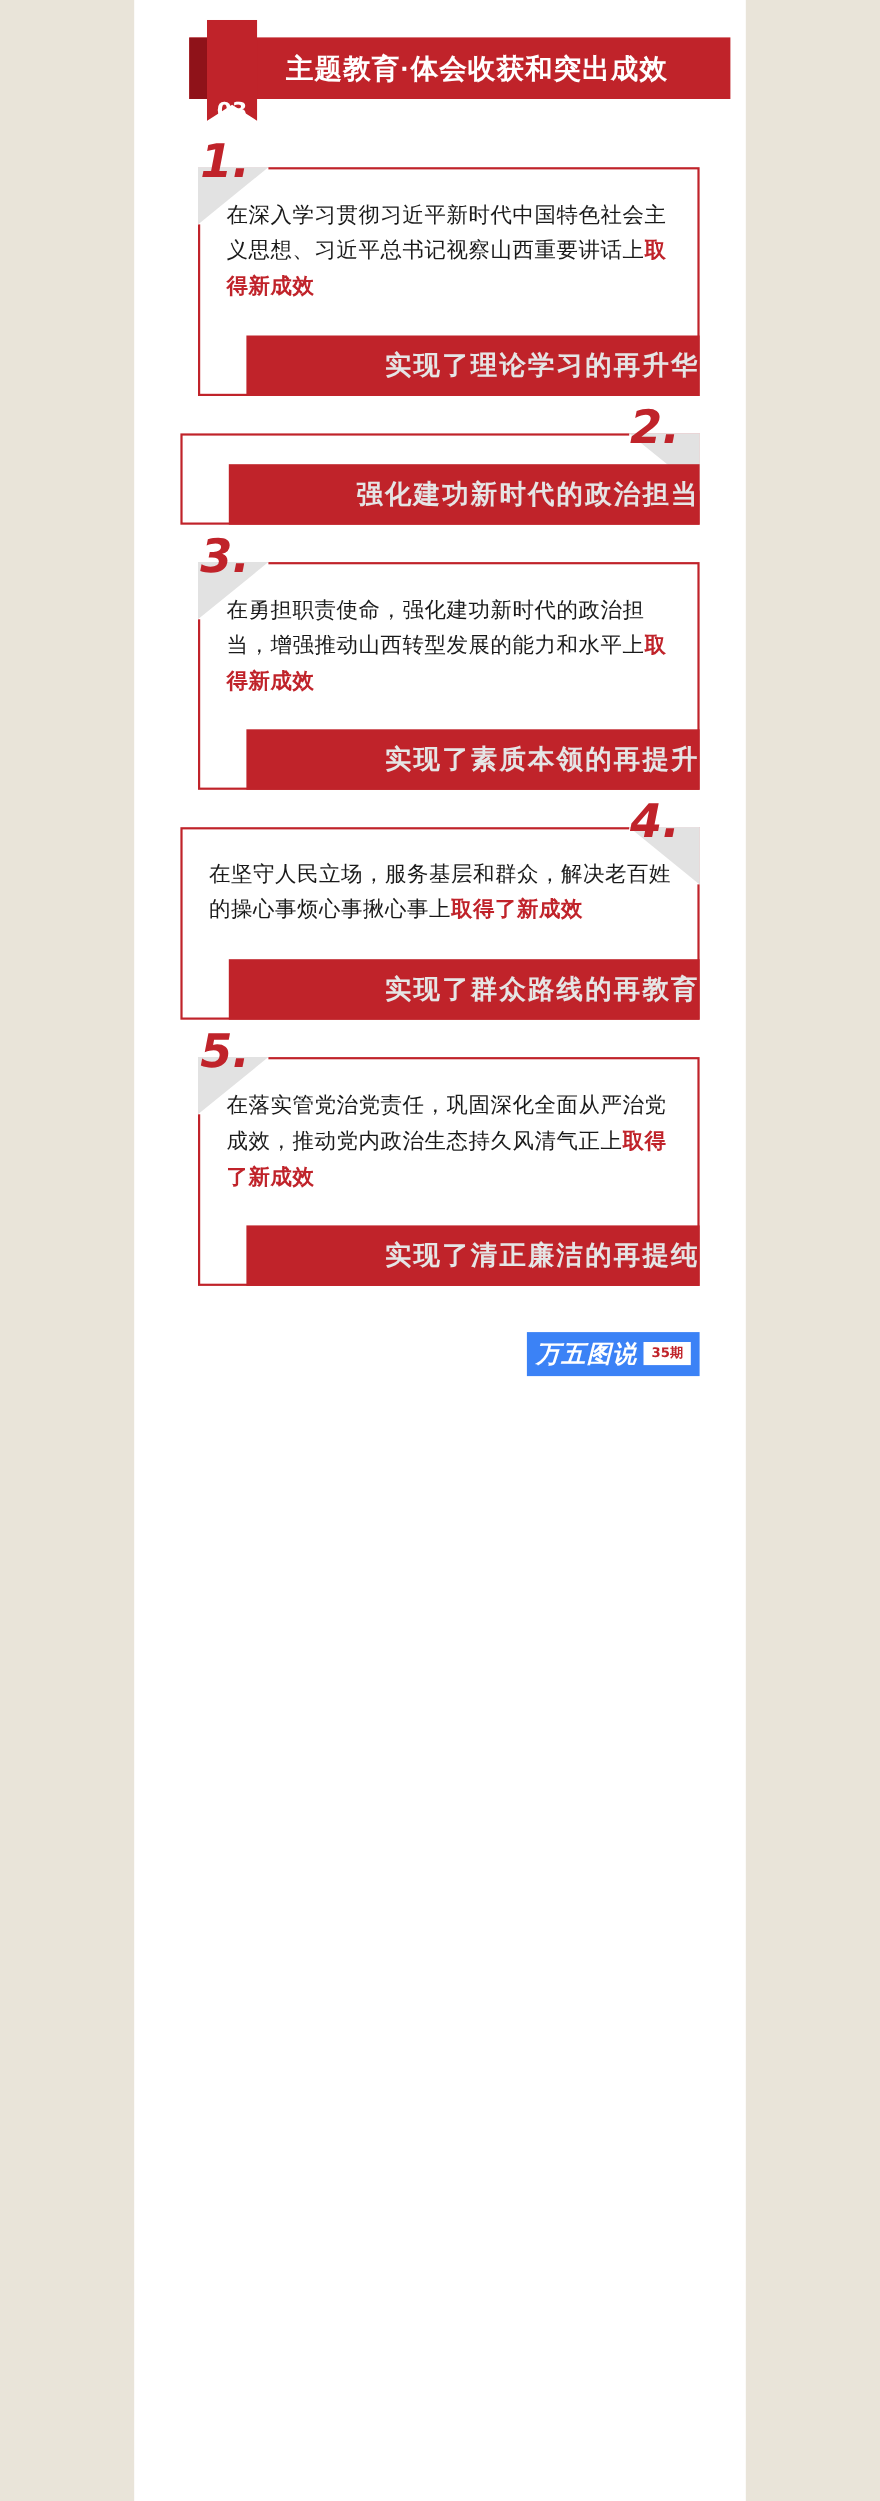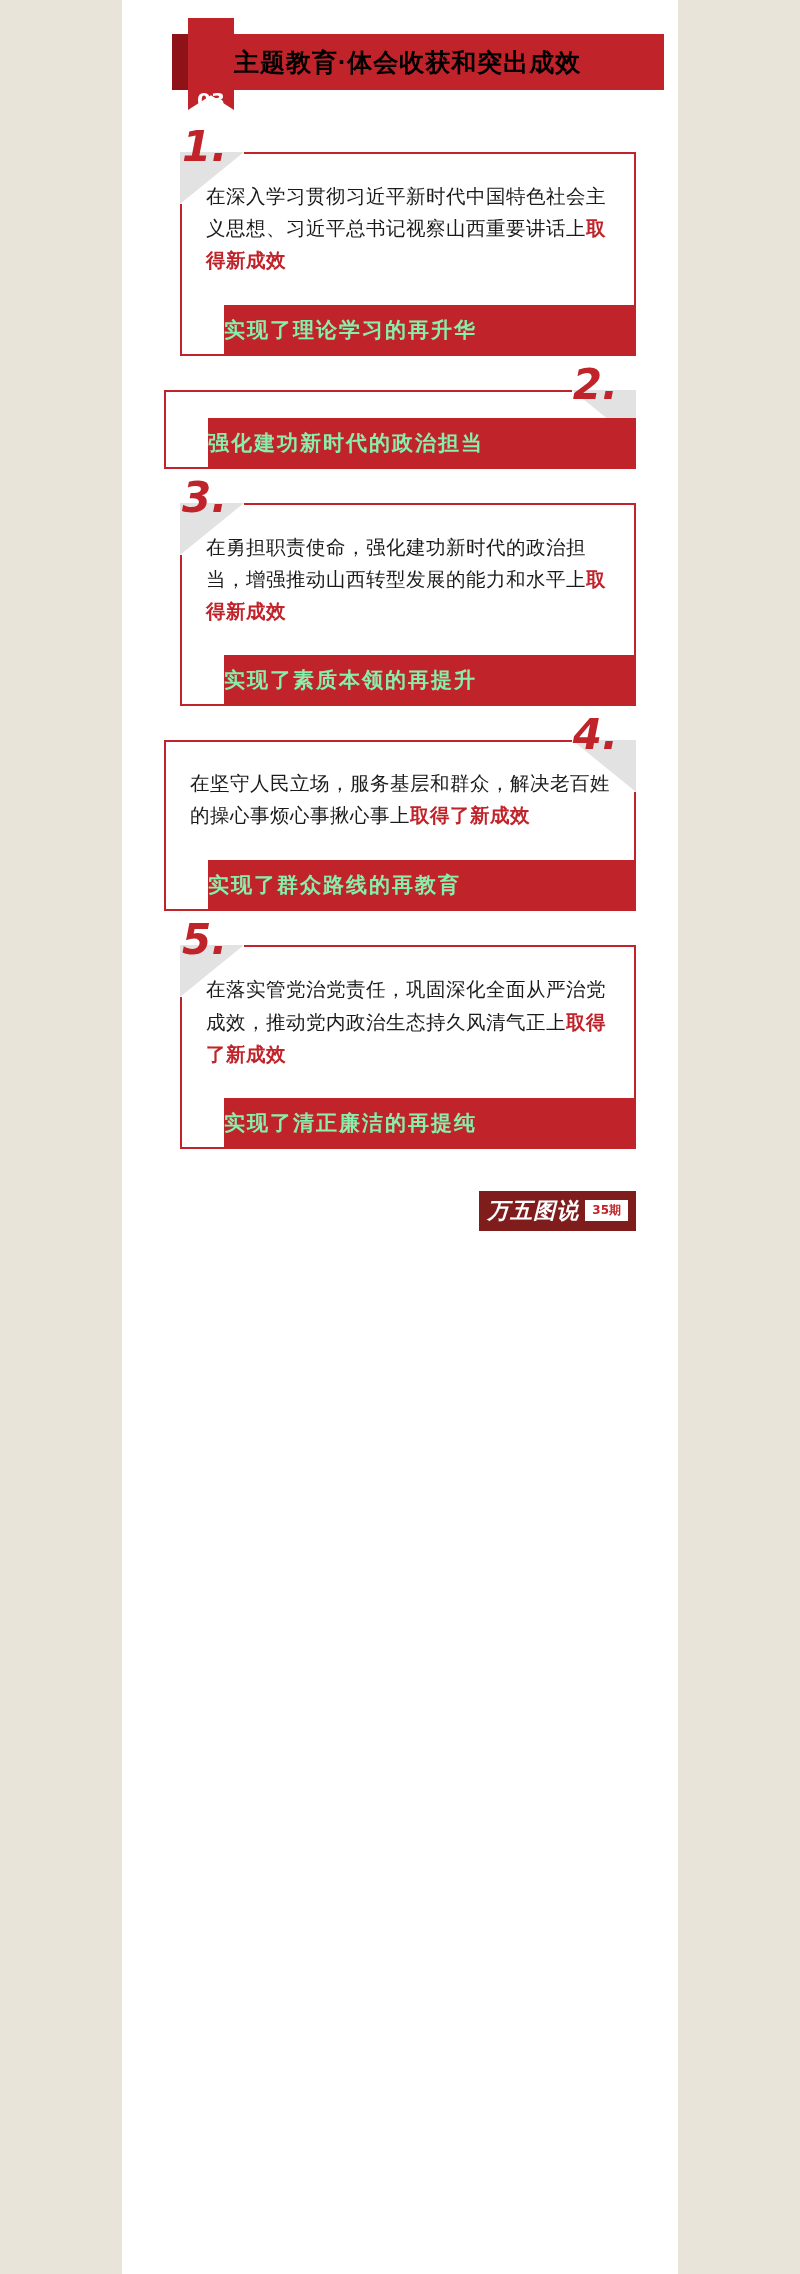--- a/index.html
+++ b/index.html
@@ -83,25 +83,26 @@
     justify-content: center;
     color: #ffffff;
     font-size: 20px;
     font-weight: bold;
     font-family: "DejaVu Sans", sans-serif;
     margin-top: 44px;
   }
   .header-title {
     position: relative;
     z-index: 4;
-    color: #000000;
+    color: #ffffff;
     font-size: 25px;
     font-weight: bold;
     letter-spacing: 1px;
     white-space: nowrap;
+    margin-left: 26px;
   }
   
   .section {
     position: relative;
     margin: 0 42px 0 42px;
     padding-top: 34px;
   }
   .sec-index {
     position: absolute;
     top: 8px;
@@ -158,25 +159,25 @@
     padding-bottom: 28px;
   }
   .frame-body .hl {
     color: #c0232a;
     font-weight: bold;
   }
   .banner {
     position: relative;
     z-index: 6;
     background: #c0232a;
-    color: #86efac;
-    font-size: 21px;
+    color: #e5e5e5;
+    font-size: 24px;
     font-weight: bold;
     letter-spacing: 2px;
-    text-align: left;
+    text-align: right;
     padding: 11px 0 12px 0;
     margin: 0 -26px -2px -6px;
     width: calc(100% + 32px);
     box-sizing: border-box;
   }
   .banner.shift-right {
     margin-left: 18px;
     width: calc(100% + 8px);
   }
   .section.s1 .frame { margin-left: 16px; }
@@ -188,21 +189,21 @@
   
   .footer {
     margin: 42px 42px 0 42px;
     display: flex;
     justify-content: flex-end;
     align-items: center;
   }
   .logo {
     display: inline-flex;
     align-items: center;
-    background: #7f1d1d;
+    background: #3b82f6;
     padding: 5px 8px;
   }
   .logo-text {
     color: #ffffff;
     font-size: 22px;
     font-weight: bold;
     letter-spacing: 1px;
     font-style: italic;
   }
   .logo-issue {

